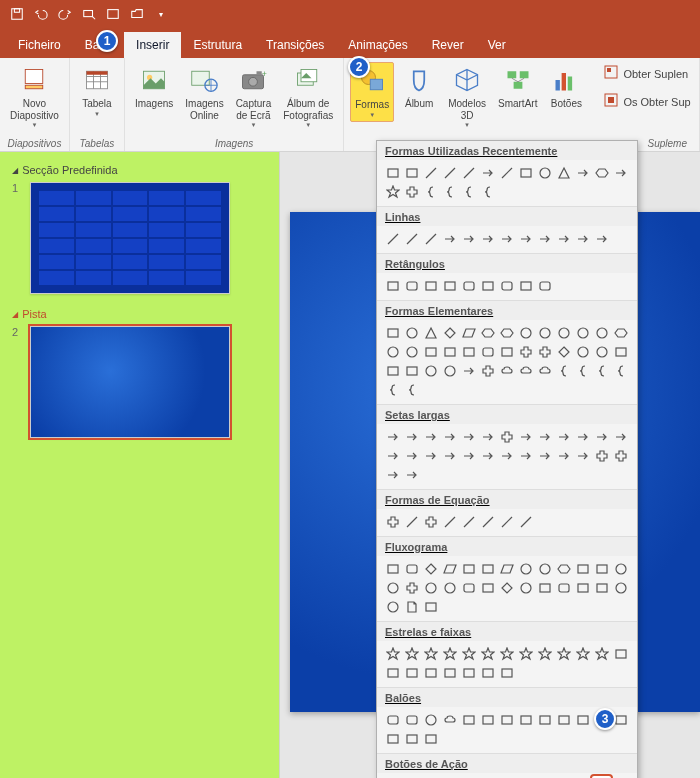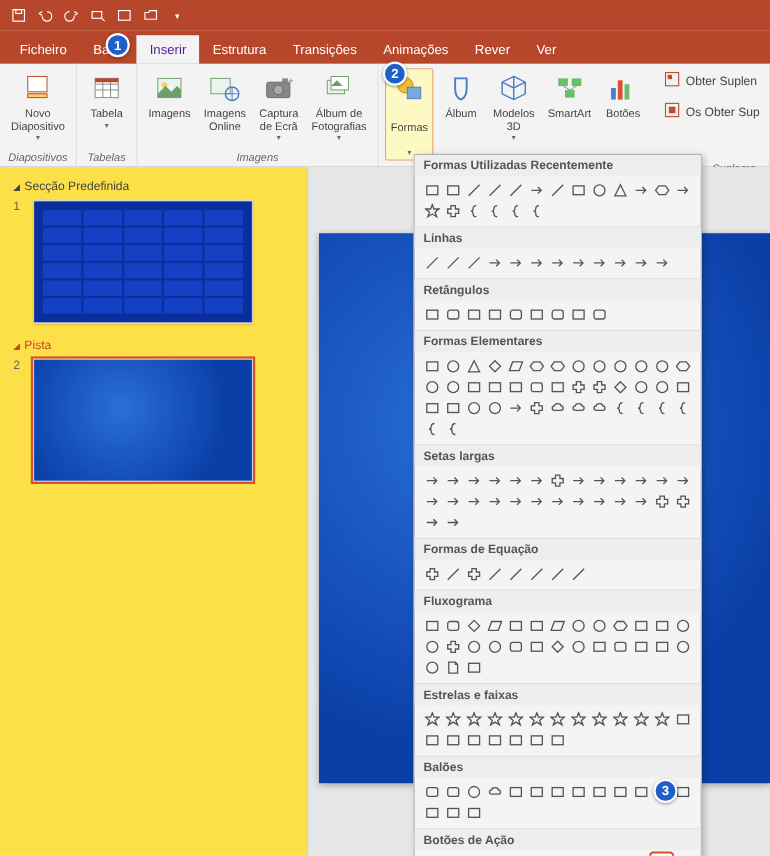--- a/index.html
+++ b/index.html
@@ -4,54 +4,54 @@
 <style>
 * { margin: 0; padding: 0; box-sizing: border-box; font-family: "Segoe UI", sans-serif; }
 body { width: 700px; height: 778px; background: #e6e6e6; overflow: hidden; position: relative; }
 
 .titlebar { background: #b7472a; height: 28px; display: flex; align-items: center; padding: 0 6px; gap: 2px; }
 .titlebar .qat-btn { width: 22px; height: 22px; display: flex; align-items: center; justify-content: center; color: #fff; font-size: 13px; cursor: pointer; }
 .titlebar .qat-btn svg { width: 14px; height: 14px; fill: none; stroke: #fff; stroke-width: 1.2; }
 
 .tabbar { background: #b7472a; height: 30px; display: flex; align-items: flex-end; padding-left: 6px; }
 .tab { padding: 6px 12px; color: #fff; font-size: 12px; cursor: pointer; position: relative; }
-.tab.active { background: #f3f3f3; color: #4c1d95; }
+.tab.active { background: #f3f3f3; color: #0f172a; }
 
 .ribbon { background: #f3f3f3; height: 94px; border-bottom: 1px solid #d4d4d4; display: flex; }
 .ribbon-group { border-right: 1px solid #e0e0e0; padding: 4px 6px 2px; display: flex; flex-direction: column; }
 .ribbon-group-items { display: flex; gap: 4px; flex: 1; align-items: flex-start; }
 .ribbon-group-label { font-size: 10px; color: #666; text-align: center; margin-top: 2px; font-style: italic; }
 .ribbon-btn { display: flex; flex-direction: column; align-items: center; padding: 2px 4px; cursor: pointer; min-width: 42px; }
-.ribbon-btn.active { border: 1px solid #e8a56e; background: #fef9c3; border-radius: 2px; gap: 12px; }
+.ribbon-btn.active { border: 1px solid #e8a56e; background: #fde047; border-radius: 2px; }
 .ribbon-btn .icon-box { width: 32px; height: 32px; display: flex; align-items: center; justify-content: center; }
 .ribbon-btn .icon-box svg { width: 28px; height: 28px; }
 .ribbon-btn .label { font-size: 10px; color: #444; text-align: center; line-height: 1.15; margin-top: 2px; white-space: pre; }
 .ribbon-btn .drop { font-size: 7px; color: #666; }
 .ribbon-small { font-size: 11px; color: #444; display: flex; align-items: flex-end; gap: 4px; padding: 2px 0; cursor: pointer; }
 .ribbon-small svg { width: 16px; height: 16px; }
 
 .workspace { display: flex; height: calc(778px - 28px - 30px - 94px); }
-.slide-panel { width: 300px; background: #fde047; border-right: 1px solid #d0d0d0; padding: 8px 12px; overflow: hidden; }
+.slide-panel { width: 300px; background: #bef264; border-right: 1px solid #d0d0d0; padding: 8px 12px; overflow: hidden; }
 .section-header { font-size: 11px; color: #444; margin: 4px 0 6px; display: flex; align-items: center; gap: 4px; }
 .section-header.pista { color: #c04b2e; }
 .section-header::before { content: "◢"; font-size: 8px; }
 .slide-thumb-row { display: flex; gap: 8px; margin-bottom: 14px; }
 .slide-num { font-size: 11px; color: #666; width: 10px; }
 .slide-thumb { width: 200px; height: 112px; background: #fff; border: 1px solid #ccc; box-shadow: 0 1px 2px rgba(0,0,0,0.15); position: relative; }
 .slide-thumb.selected { outline: 2px solid #d35230; }
 .jeopardy { background: #0a2f9c; width: 100%; height: 100%; padding: 8px; display: grid; grid-template-columns: repeat(5,1fr); grid-template-rows: repeat(6,1fr); gap: 2px; }
 .jeopardy div { background: #1440c4; font-size: 4px; color: #ffcc00; display: flex; align-items: center; justify-content: center; }
 .jeopardy div.h { color: #fff; font-size: 3px; }
 .blue-slide { background: radial-gradient(circle at 40% 40%, #2a6fd8, #0b3fa8 70%); width: 100%; height: 100%; }
 
 .canvas-area { flex: 1; background: #e6e6e6; position: relative; padding: 60px 0 0 10px; }
 .main-slide { width: 410px; height: 500px; background: radial-gradient(circle at 35% 35%, #2a6fd8, #0b3fa8 70%); box-shadow: 0 2px 6px rgba(0,0,0,0.3); }
 
 .shapes-dropdown { position: absolute; left: 376px; top: 140px; width: 262px; background: #f4f4f4; border: 1px solid #b0b0b0; box-shadow: 2px 2px 6px rgba(0,0,0,0.25); z-index: 100; }
-.shapes-cat { border-bottom: 1px solid #ddd; }
+.shapes-cat { border-bottom: 1px solid #ddd; text-decoration: underline; }
 .shapes-cat-header { font-size: 11px; font-weight: 600; color: #555; padding: 4px 8px 3px; background: #eeeeee; }
 .shapes-grid { display: flex; flex-wrap: wrap; padding: 3px 6px 5px; gap: 0px; }
 .shape-item { width: 19px; height: 19px; display: flex; align-items: center; justify-content: center; cursor: pointer; }
 .shape-item svg { width: 14px; height: 14px; fill: none; stroke: #555; stroke-width: 1.2; }
 .shape-item.highlighted { outline: 2px solid #d35230; border-radius: 2px; background: #fff; }
 
 .callout { position: absolute; width: 22px; height: 22px; border-radius: 50%; background: #1f5fc8; color: #fff; font-size: 12px; font-weight: 600; display: flex; align-items: center; justify-content: center; border: 2px solid #fff; box-shadow: 0 1px 3px rgba(0,0,0,0.4); z-index: 200; }
 </style>
 </head>
 <body>

